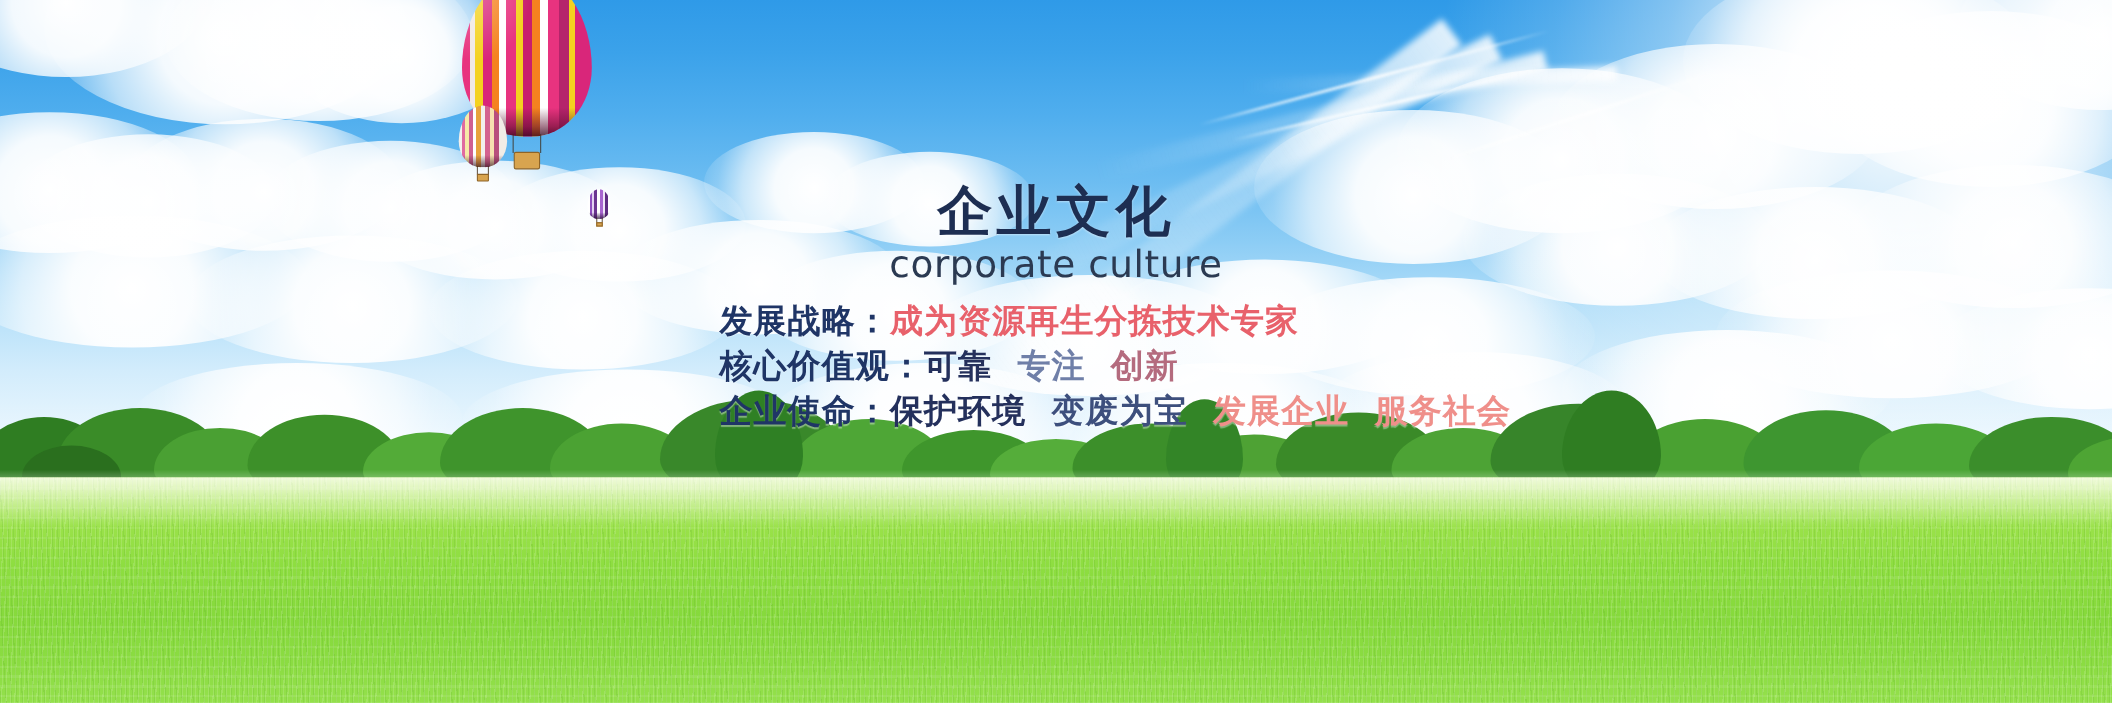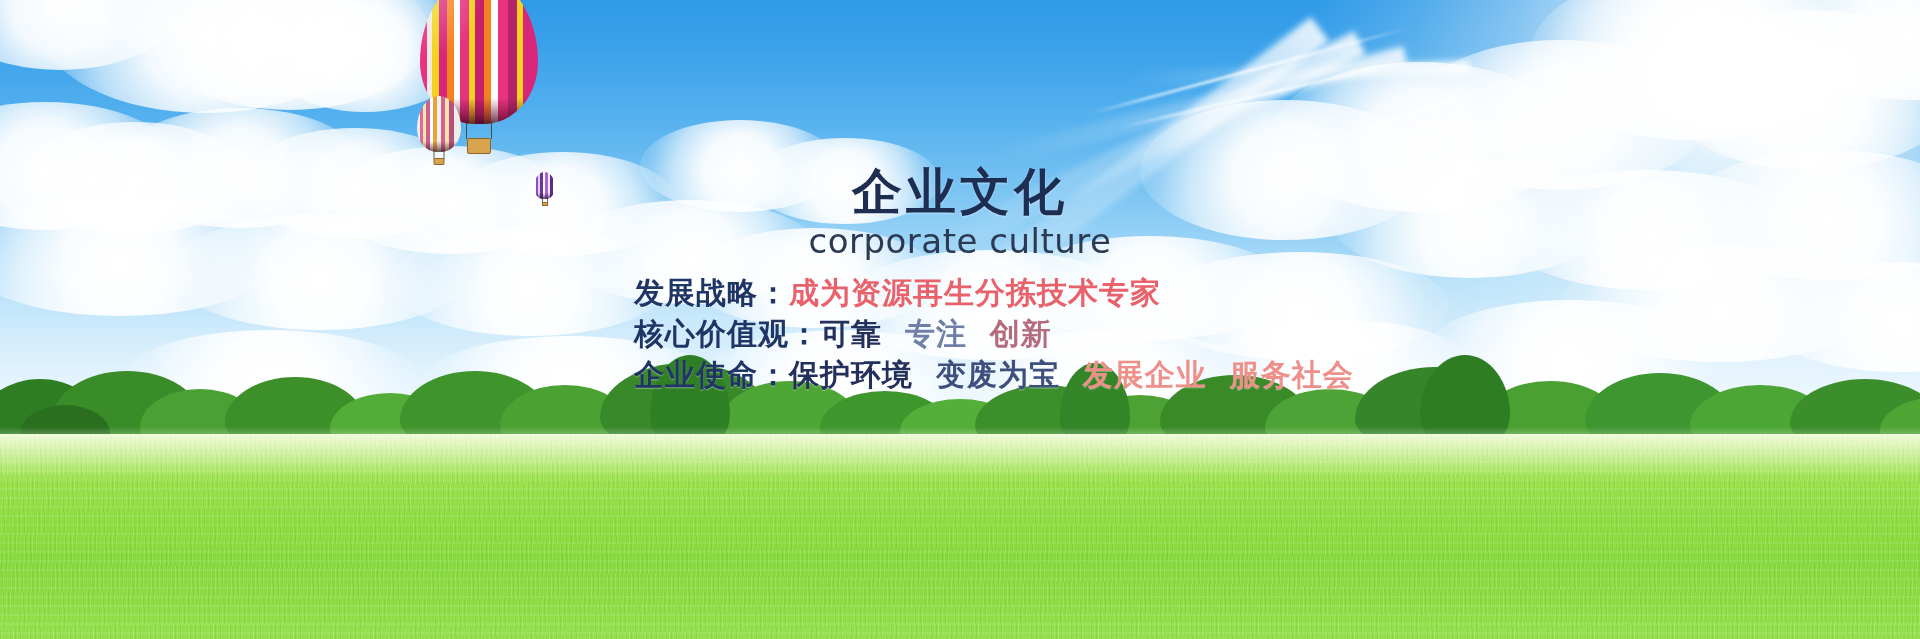--- a/index.html
+++ b/index.html
@@ -285,20 +285,21 @@
     pointer-events: auto;
   }
   .line {
     font-size: 30px;
     font-weight: 700;
     line-height: 41px;
     white-space: nowrap;
     letter-spacing: 1px;
     font-family: "DejaVu Sans", "Liberation Sans", sans-serif;
     text-shadow: 0 1px 1px rgba(255,255,255,0.40);
+    margin-left: 20px;
   }
   .seg { display: inline; }
 </style>
 </head>
 <body>
 
 <div class="banner">
 
   <div class="sky"></div>
 

